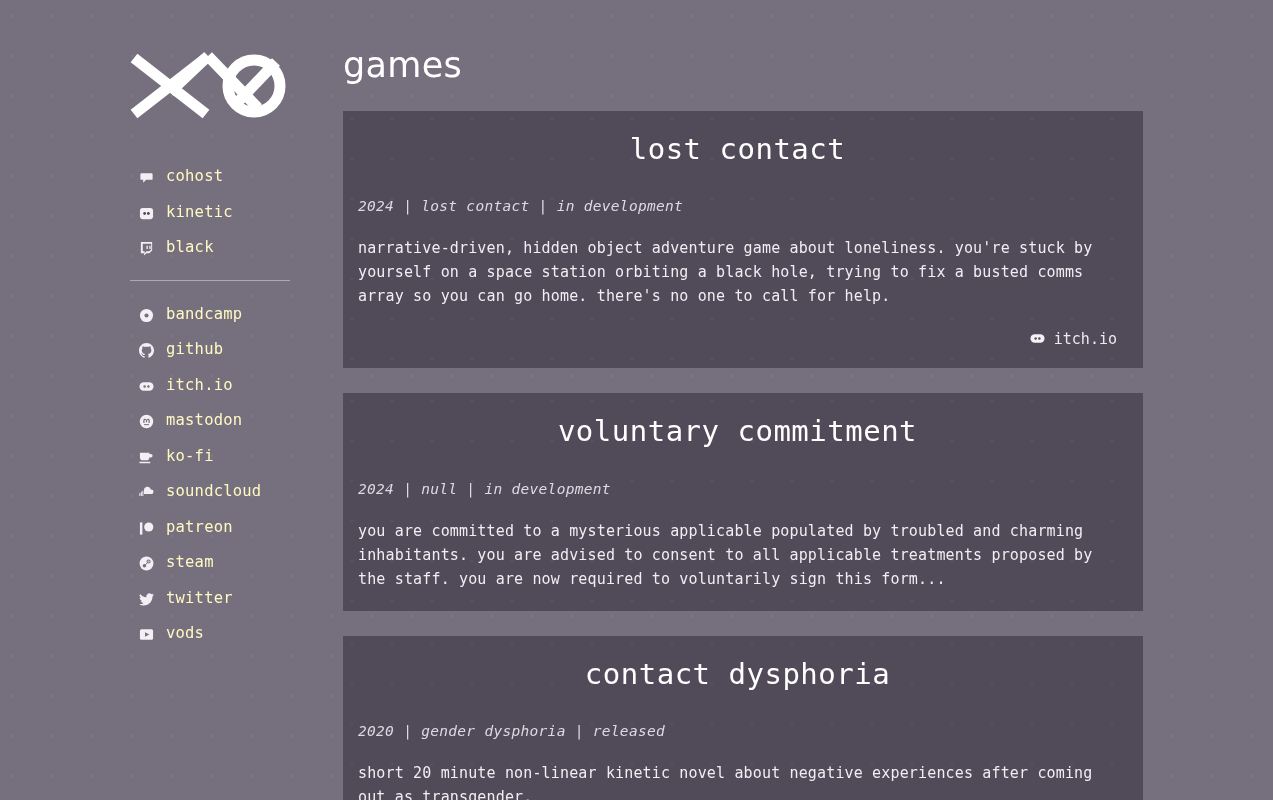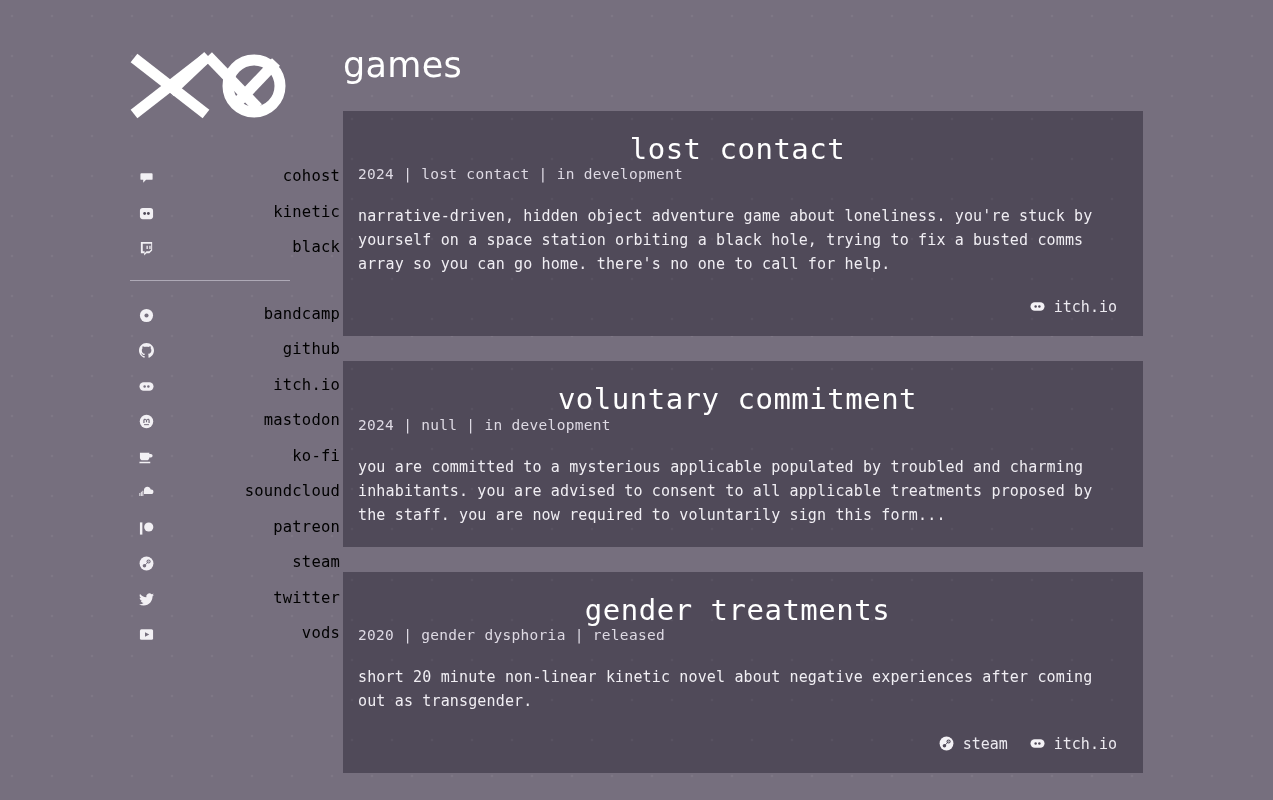--- a/index.html
+++ b/index.html
@@ -40,24 +40,23 @@
   }
   .logo-wrap svg { display: block; width: 160px; height: 74px; }
 
   .nav-group { margin-left: 138px; }
 
   .nav-item {
     display: flex;
     align-items: center;
     height: 35.5px;
     text-decoration: none;
-    color: #000000;
+    color: #fef9c3;
     font-size: 15.5px;
     letter-spacing: 0.2px;
-    justify-content: space-between;
   }
   .nav-icon {
     width: 17px;
     height: 17px;
     margin-right: 11px;
     flex: 0 0 17px;
     display: flex;
     align-items: center;
     justify-content: center;
   }
@@ -103,23 +102,24 @@
     font-size: 29px;
     font-weight: 400;
     letter-spacing: 0.5px;
     color: #ffffff;
     line-height: 1.15;
     padding-left: 0px;
     text-align: center;
   }
 
   .card-meta {
+    font-style: italic;
     font-size: 14.5px;
     color: #dedae4;
-    margin-top: 0;
+    margin-top: 32px;
     letter-spacing: 0.3px;
   }
 
   .card-desc {
     font-size: 15px;
     line-height: 24px;
     color: #f0eef3;
     margin-top: 22px;
     letter-spacing: 0.15px;
   }
@@ -318,21 +318,21 @@
       </div>
     </article>
 
     <article class="card">
       <h2 class="card-title">voluntary commitment</h2>
       <div class="card-meta">2024 | null | in development</div>
       <p class="card-desc">you are committed to a mysterious applicable populated by troubled and charming inhabitants. you are advised to consent to all applicable treatments proposed by the staff. you are now required to voluntarily sign this form...</p>
     </article>
 
     <article class="card">
-      <h2 class="card-title">gender treatments</h2>
+      <h2 class="card-title">contact dysphoria</h2>
       <div class="card-meta">2020 | gender dysphoria | released</div>
       <p class="card-desc">short 20 minute non-linear kinetic novel about negative experiences after coming out as transgender.</p>
       <div class="card-links">
         <a class="card-link" href="#">
           <span class="link-icon">
             <svg viewBox="0 0 16 16">
                 <circle cx="8" cy="8" r="7.4"></circle>
                 <circle cx="10.2" cy="5.8" r="2.2" fill="#504a59"></circle>
                 <circle cx="10.2" cy="5.8" r="1.1"></circle>
                 <circle cx="5.8" cy="10.4" r="1.9" fill="#504a59"></circle>

